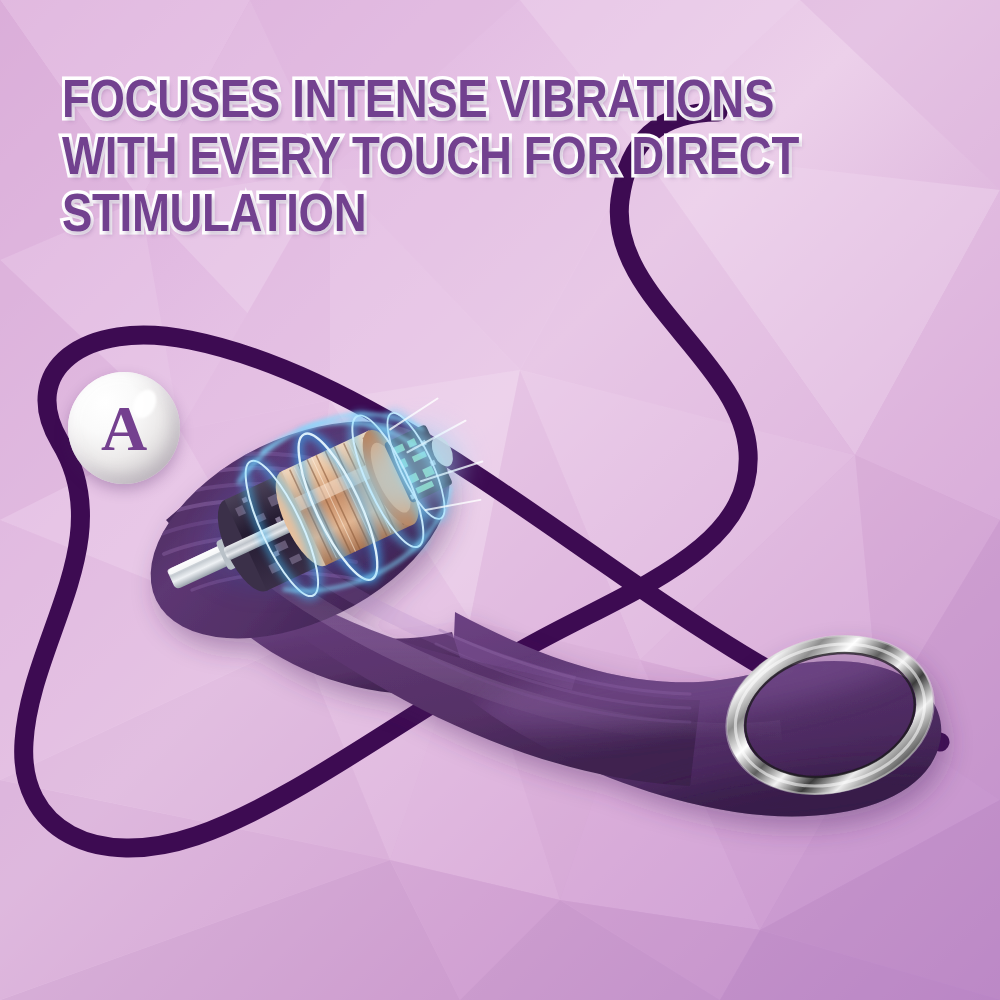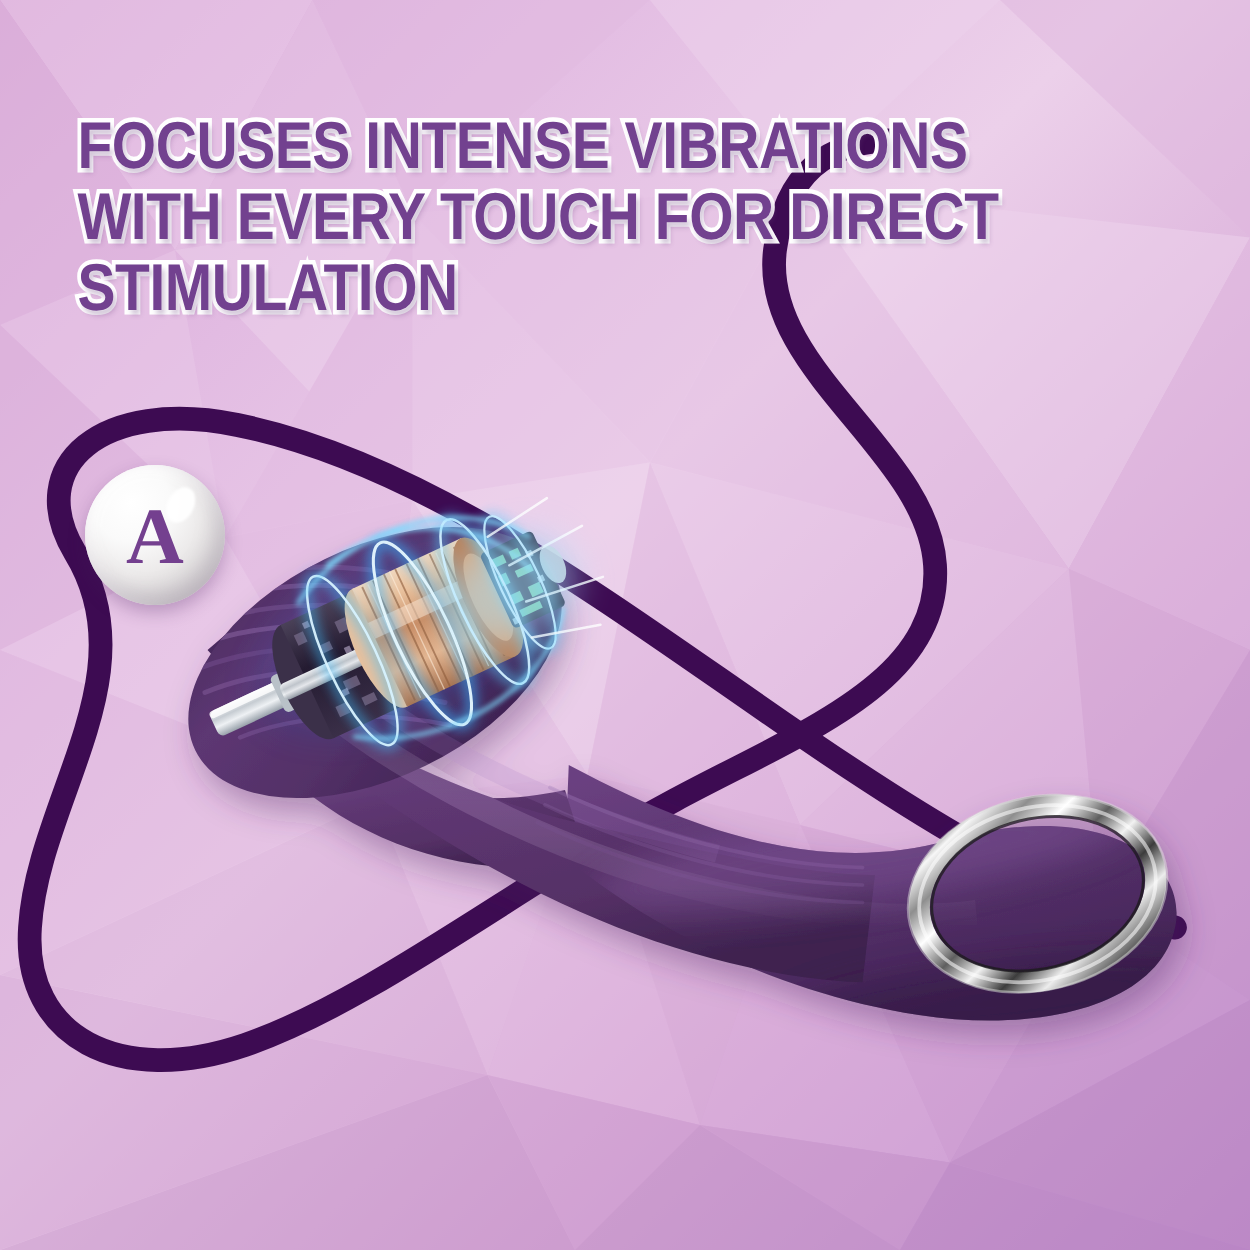--- a/index.html
+++ b/index.html
@@ -26,21 +26,21 @@
     left: 0;
     width: 1000px;
     height: 1000px;
     display: block;
   }
 
   
   #headline {
     position: absolute;
     left: 62px;
-    top: 88px;
+    top: 70px;
     width: 700px;
     z-index: 40;
     pointer-events: none;
   }
   .headline-line {
     font-family: "Liberation Sans Narrow", "Liberation Sans", sans-serif;
     font-weight: bold;
     font-size: 53px;
     line-height: 57px;
     letter-spacing: -0.4px;

